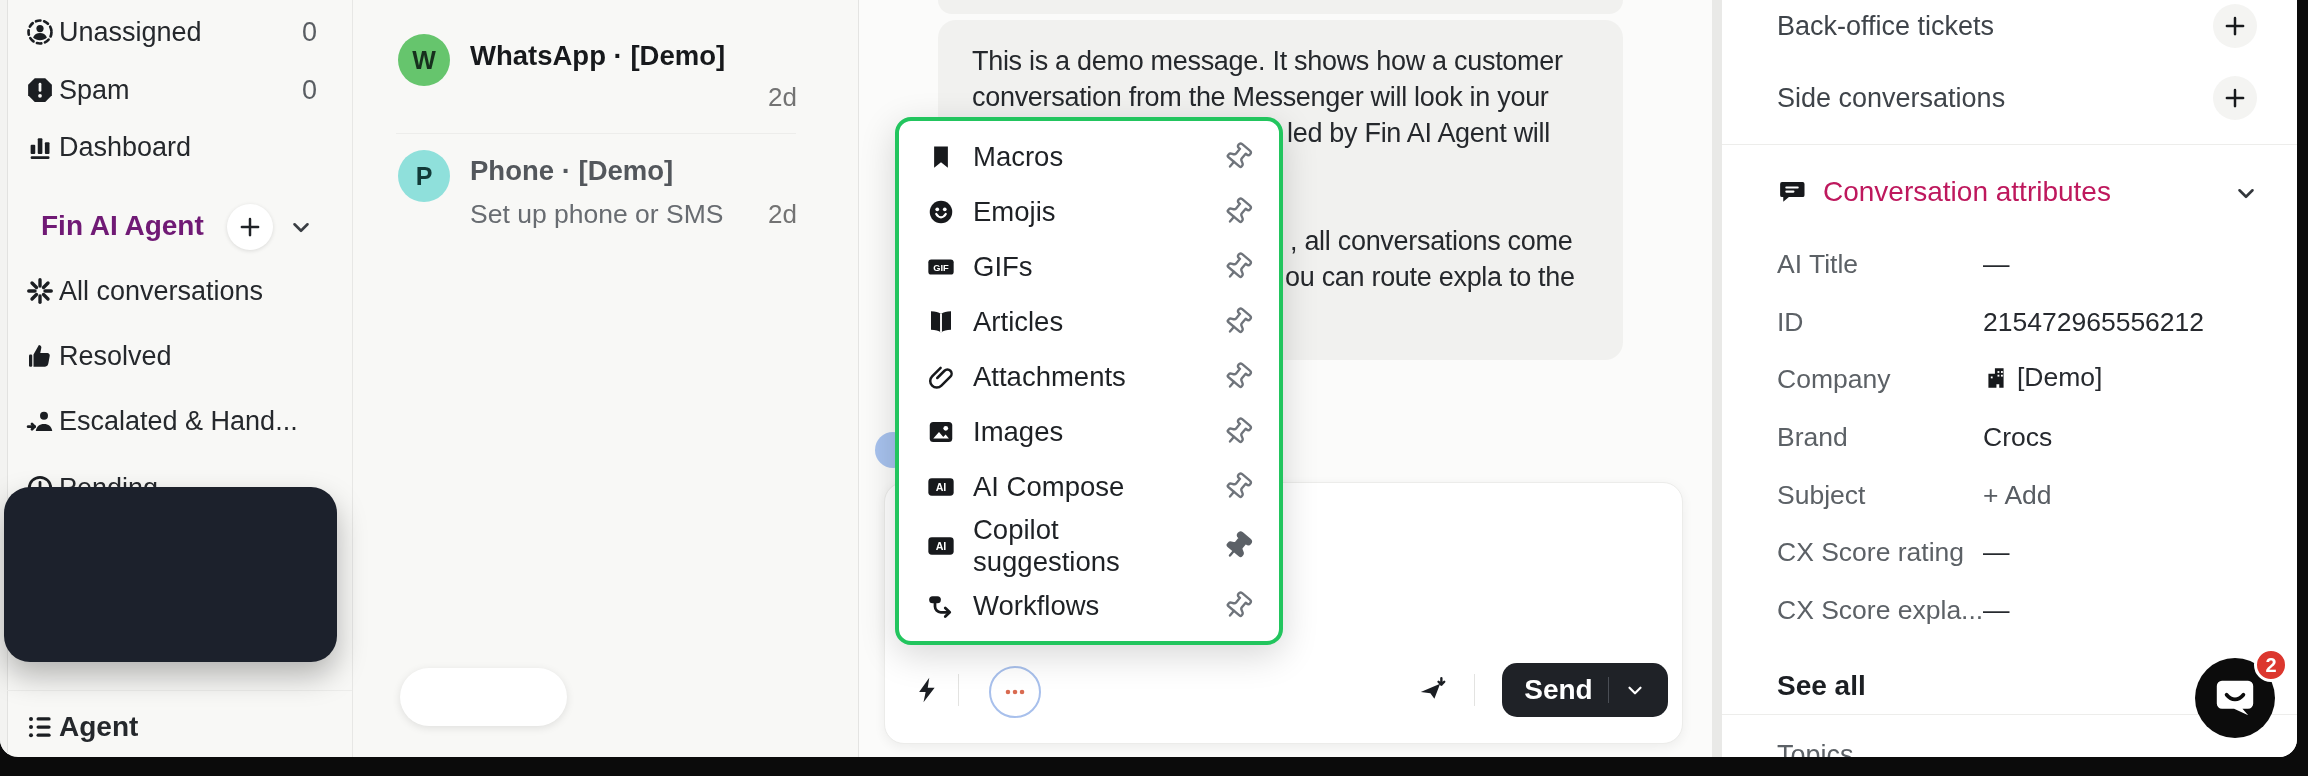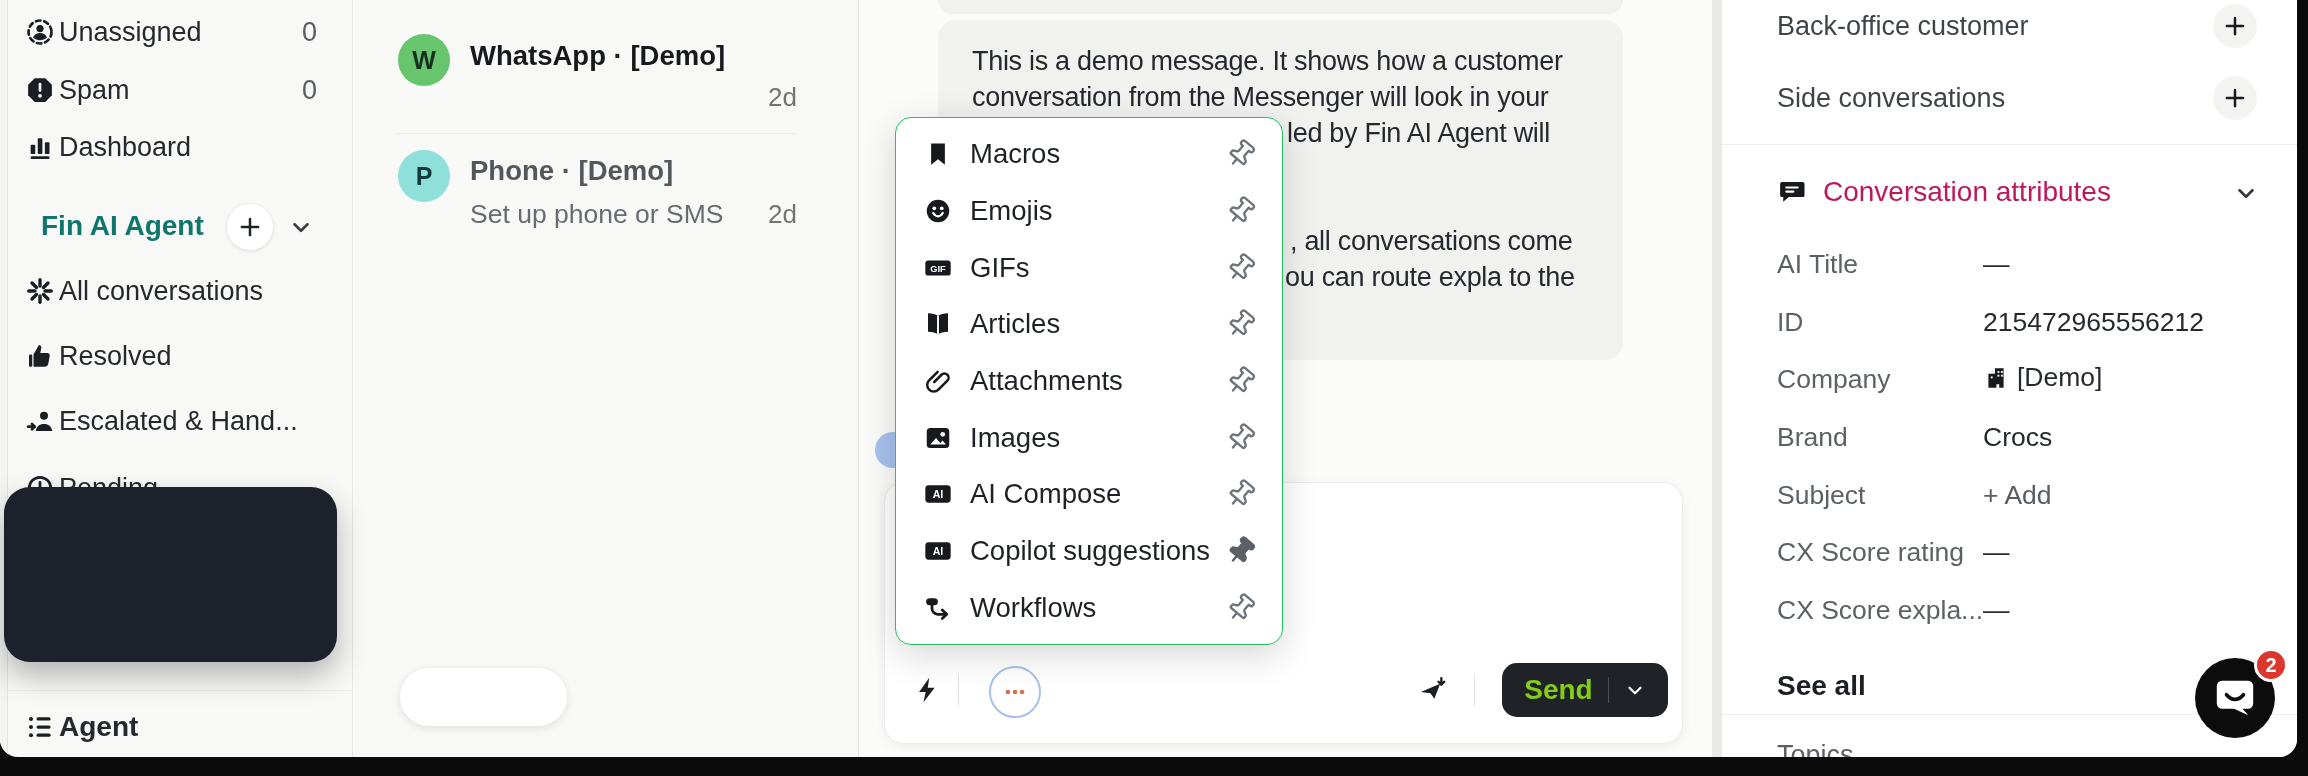--- a/index.html
+++ b/index.html
@@ -6,21 +6,21 @@
   .stage{position:relative;width:2308px;height:776px;overflow:hidden;
          font-family:"Liberation Sans",sans-serif;color:#212428;}
   .abs{position:absolute;}
   .app{position:absolute;left:0;top:0;width:2297px;height:757px;background:#f8f8f6;
        border-radius:0 0 18px 18px;overflow:hidden;}
   .leftstrip{left:0;top:0;width:7px;height:757px;background:#f3f3f1;border-right:1px solid #e2e2e0;}
   
   .srow{left:16px;width:330px;height:44px;display:flex;align-items:center;gap:2px;font-size:27px;color:#25282c;}
   .srow .ric{width:34px;height:34px;display:flex;align-items:center;justify-content:center;flex:0 0 34px;color:#1b1e22;}
   .srow .cnt{margin-left:auto;margin-right:36px;color:#595d62;}
-  .sectionhead{left:34px;font-size:28px;font-weight:bold;color:#0f766e;}
+  .sectionhead{left:34px;font-size:28px;font-weight:bold;color:#701a75;}
   .circlebtn{width:46px;height:46px;border-radius:50%;background:#ffffff;box-shadow:0 1px 4px rgba(0,0,0,.12);
              display:flex;align-items:center;justify-content:center;color:#1f2226;}
   
   .setup{left:4px;top:487px;width:333px;height:175px;border-radius:26px;background:#1c212c;
          box-shadow:0 14px 30px rgba(0,0,0,.28);color:#fff;}
   
   .clist{left:352px;top:0;width:506px;height:757px;background:#f8f8f6;border-left:1px solid #e7e7e5;}
   .avatar{width:52px;height:52px;border-radius:50%;display:flex;align-items:center;justify-content:center;
           font-size:25px;font-weight:bold;color:#17301d;}
   .ctitle{font-size:27.5px;font-weight:bold;white-space:nowrap;}
@@ -29,26 +29,26 @@
   .togglepill{left:400px;top:668px;width:167px;height:58px;background:#fff;border-radius:29px;
               box-shadow:0 2px 8px rgba(0,0,0,.10);}
   
   .chat{left:858px;top:0;width:854px;height:757px;background:#fbfbfa;border-left:1px solid #e4e4e2;}
   .bubble{position:absolute;background:#f1f1ef;}
   .mline{position:absolute;font-size:27px;color:#25282c;white-space:nowrap;letter-spacing:-0.3px;}
   .composer{left:884px;top:482px;width:797px;height:260px;background:#fff;border:1px solid #ececea;
             border-radius:20px;box-shadow:0 3px 12px rgba(0,0,0,.06);}
   .dotsbtn{left:989px;top:666px;width:48px;height:48px;border-radius:50%;background:#fff;
            border:2px solid #a8c0ec;display:flex;align-items:center;justify-content:center;color:#d96b51;}
-  .sendbtn{left:1502px;top:663px;width:166px;height:54px;border-radius:15px;background:#1f2227;color:#84cc16;
+  .sendbtn{left:1502px;top:663px;width:166px;height:54px;border-radius:15px;background:#1f2227;color:#ffffff;
            display:flex;align-items:center;justify-content:center;gap:15px;}
   .sendbtn .lbl{font-size:28px;font-weight:bold;}
   .vdiv{width:1px;background:#e3e3e1;}
   
-  .menu{left:895px;top:117px;width:388px;height:528px;background:#fff;border:1px solid #22c55e;border-radius:16px;
+  .menu{left:895px;top:117px;width:388px;height:528px;background:#fff;border:4px solid #22c55e;border-radius:16px;
         box-shadow:0 10px 36px rgba(0,0,0,.16);display:flex;flex-direction:column;padding:8px 0;box-sizing:border-box;}
   .mitem{flex:1;display:flex;align-items:center;padding:0 26px;gap:16px;}
   .mitem .mic{width:32px;height:32px;display:flex;align-items:center;justify-content:center;color:#17191c;flex:0 0 32px;}
   .mitem .mlabel{font-size:27.5px;color:#1e2125;}
   .mitem .pin{margin-left:auto;width:30px;height:30px;color:#6f747b;}
   
   .rside{left:1722px;top:0;width:575px;height:757px;background:#ffffff;}
   .gapstrip{left:1712px;top:0;width:10px;height:757px;background:#e9e9e7;}
   .rrow-label{font-size:27px;color:#3f444a;white-space:nowrap;}
   .pluscircle{width:44px;height:44px;border-radius:50%;background:#f4f4f2;display:flex;align-items:center;
@@ -487,21 +487,21 @@
             <svg width="30" height="30">
               <use href="#i-pin"></use>
             </svg>
           </span>
       </div>
     </div>
 
     <div class="abs gapstrip"></div>
     <div class="abs rside"></div>
 
-    <div class="abs rrow-label" style="left:1777px;top:11px;">Back-office customer</div>
+    <div class="abs rrow-label" style="left:1777px;top:11px;">Back-office tickets</div>
     <div class="abs pluscircle" style="left:2213px;top:4px;">
       <svg width="26" height="26">
           <use href="#i-plus"></use>
         </svg>
     </div>
     <div class="abs rrow-label" style="left:1777px;top:83px;">Side conversations</div>
     <div class="abs pluscircle" style="left:2213px;top:76px;">
       <svg width="26" height="26">
           <use href="#i-plus"></use>
         </svg>

